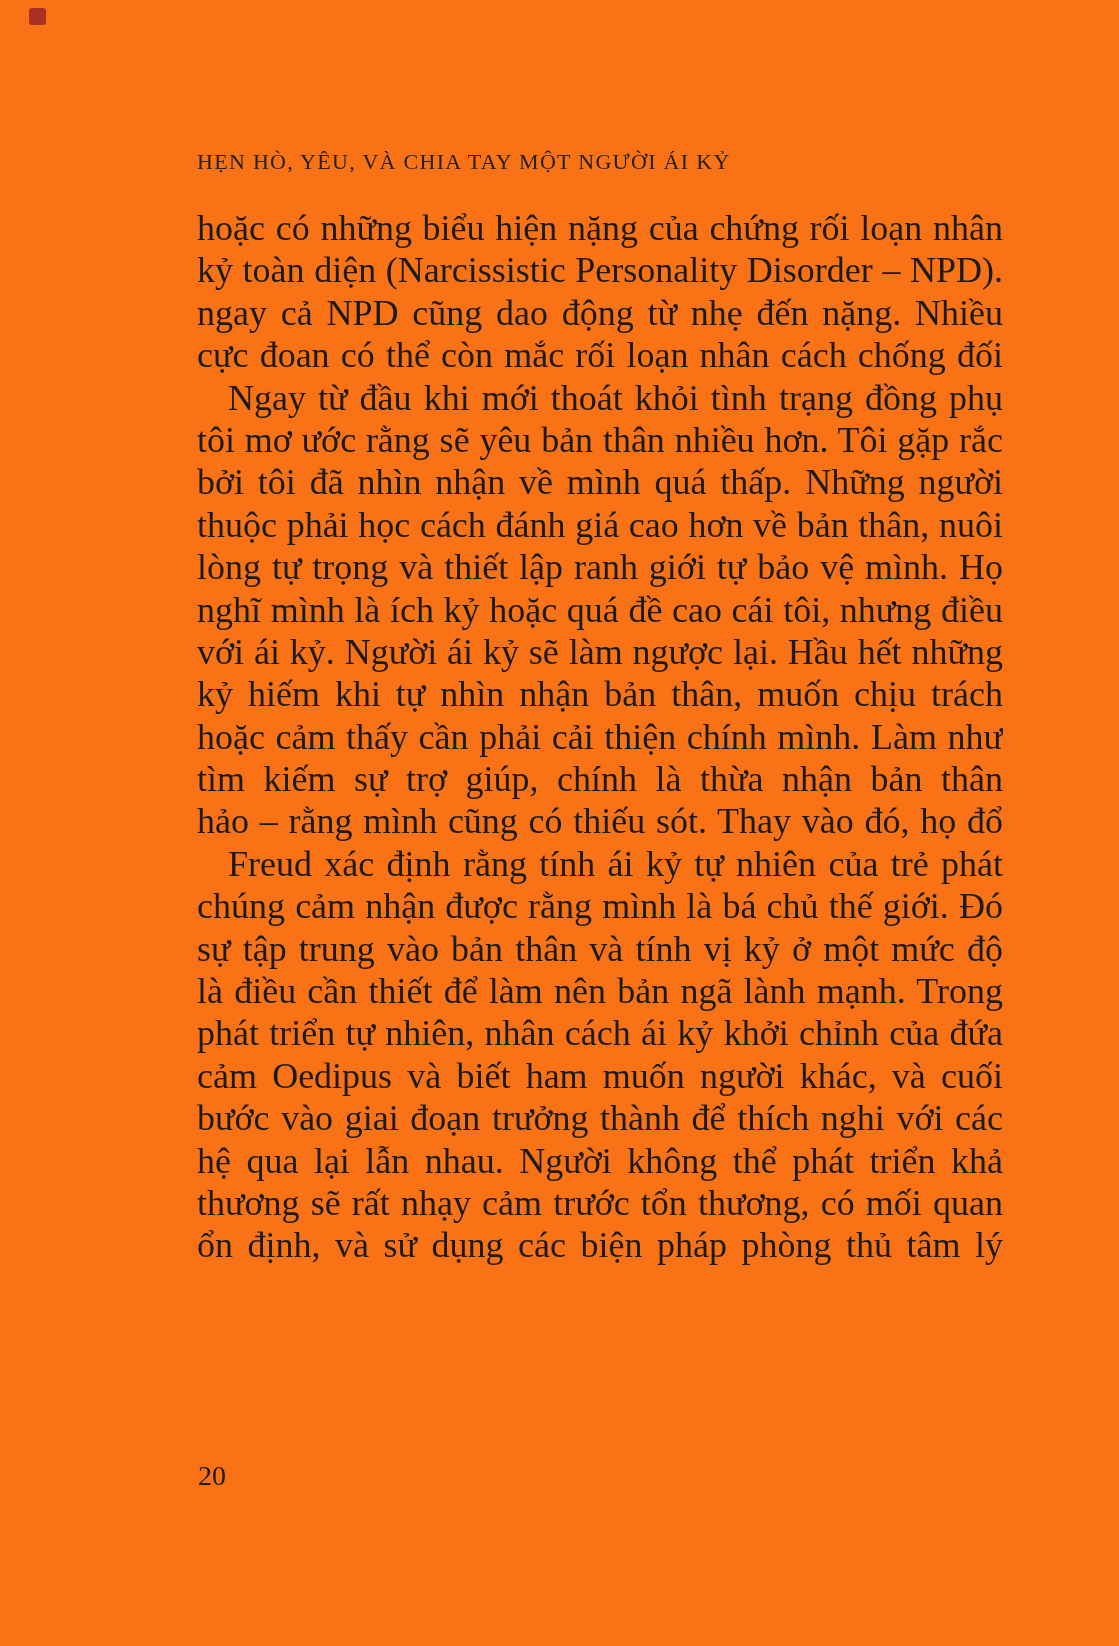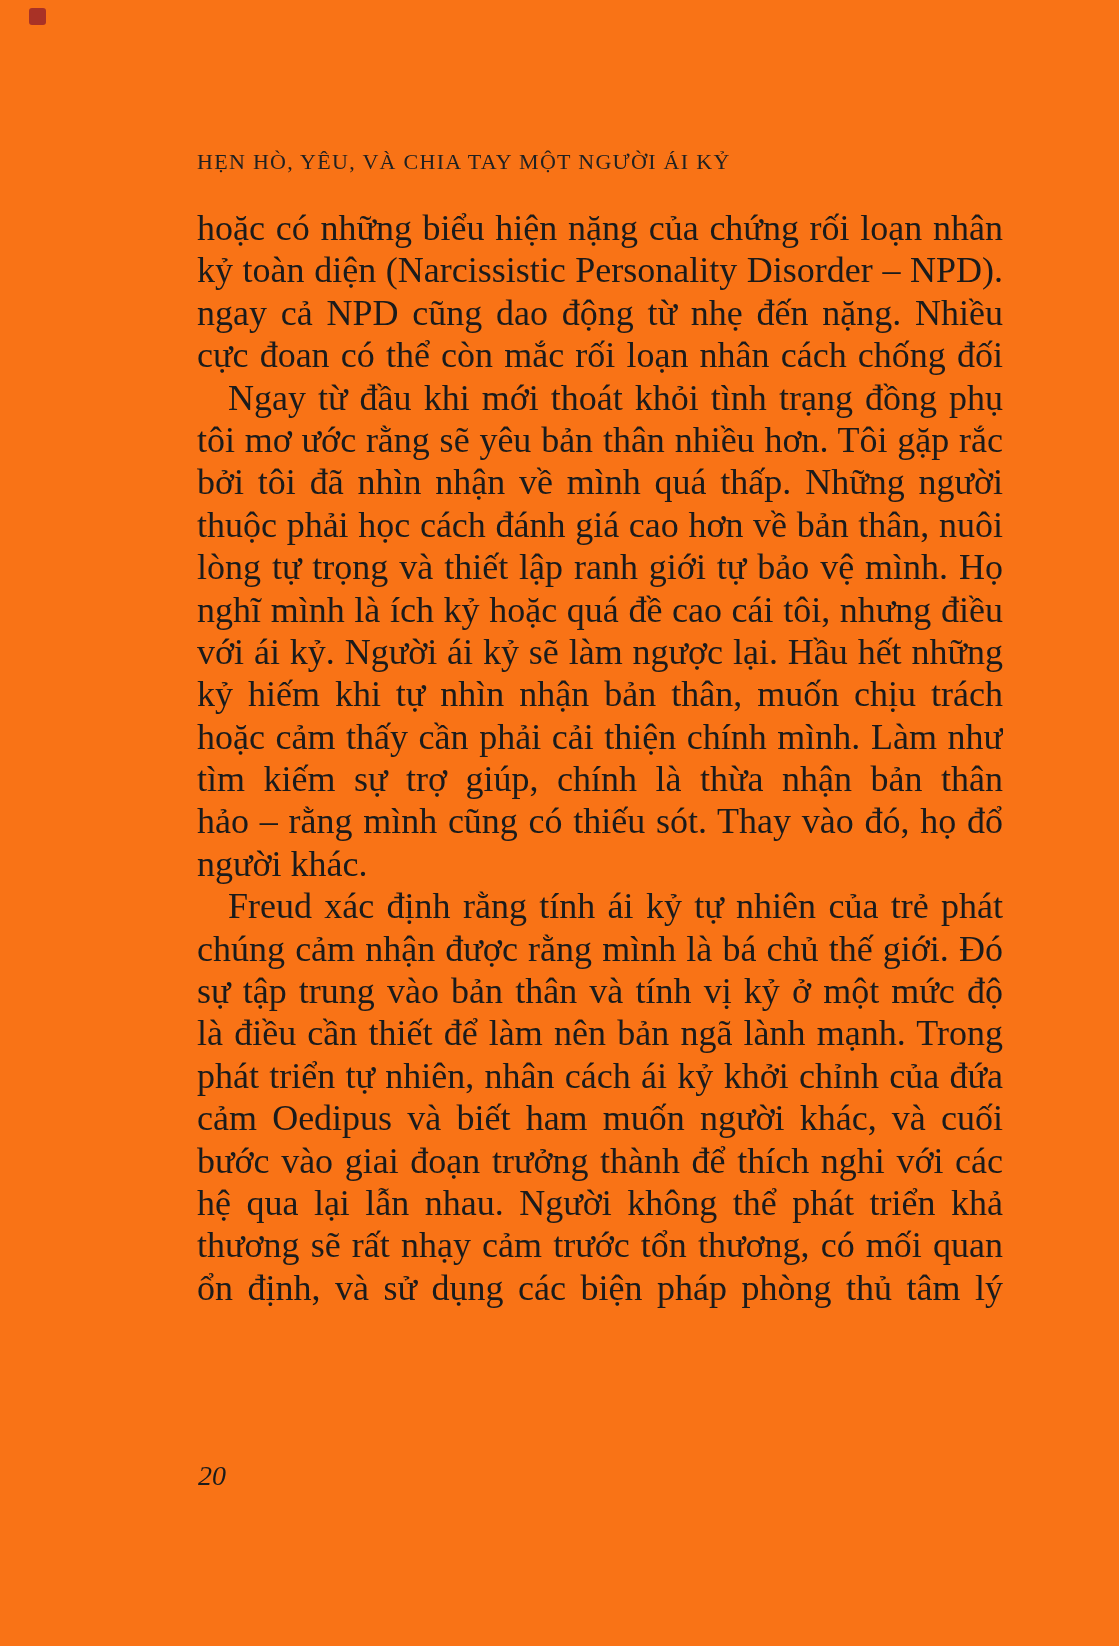--- a/index.html
+++ b/index.html
@@ -46,21 +46,20 @@
     white-space: normal;
   }
   .line.indent { text-indent: 31px; }
   .line.para-end { text-align-last: left; }
   .page-number {
     position: absolute;
     left: 198px;
     top: 1460px;
     font-size: 28px;
     color: #1b1b1b;
-    font-style: italic;
   }
 </style>
 </head>
 <body>
 
 <div class="page">
   <div class="corner-icon" style="background: rgb(169, 50, 38);"></div>
   <div class="running-header">HẸN HÒ, YÊU, VÀ CHIA TAY MỘT NGƯỜI ÁI KỶ</div>
   <div class="body-text" id="body-text">
       <div class="line">hoặc có những biểu hiện nặng của chứng rối loạn nhân cách ái</div>
@@ -71,21 +70,20 @@
       <div class="line">tôi mơ ước rằng sẽ yêu bản thân nhiều hơn. Tôi gặp rắc rối là</div>
       <div class="line">bởi tôi đã nhìn nhận về mình quá thấp. Những người đồng phụ</div>
       <div class="line">thuộc phải học cách đánh giá cao hơn về bản thân, nuôi dưỡng</div>
       <div class="line">lòng tự trọng và thiết lập ranh giới tự bảo vệ mình. Họ có thể</div>
       <div class="line">nghĩ mình là ích kỷ hoặc quá đề cao cái tôi, nhưng điều này khác</div>
       <div class="line">với ái kỷ. Người ái kỷ sẽ làm ngược lại. Hầu hết những người ái</div>
       <div class="line">kỷ hiếm khi tự nhìn nhận bản thân, muốn chịu trách nhiệm,</div>
       <div class="line">hoặc cảm thấy cần phải cải thiện chính mình. Làm như vậy, hoặc</div>
       <div class="line">tìm kiếm sự trợ giúp, chính là thừa nhận bản thân không hoàn</div>
       <div class="line">hảo – rằng mình cũng có thiếu sót. Thay vào đó, họ đổ lỗi cho</div>
-      <div class="line para-end">người khác.</div>
       <div class="line indent">Freud xác định rằng tính ái kỷ tự nhiên của trẻ phát triển khi</div>
       <div class="line">chúng cảm nhận được rằng mình là bá chủ thế giới. Đó là khi trẻ</div>
       <div class="line">sự tập trung vào bản thân và tính vị kỷ ở một mức độ nhất định</div>
       <div class="line">là điều cần thiết để làm nên bản ngã lành mạnh. Trong quá trình</div>
       <div class="line">phát triển tự nhiên, nhân cách ái kỷ khởi chỉnh của đứa trẻ</div>
       <div class="line">cảm Oedipus và biết ham muốn người khác, và cuối cùng khi</div>
       <div class="line">bước vào giai đoạn trưởng thành để thích nghi với các mối quan</div>
       <div class="line">hệ qua lại lẫn nhau. Người không thể phát triển khả năng yêu</div>
       <div class="line">thương sẽ rất nhạy cảm trước tổn thương, có mối quan hệ không</div>
       <div class="line">ổn định, và sử dụng các biện pháp phòng thủ tâm lý gây hậu quả</div>

